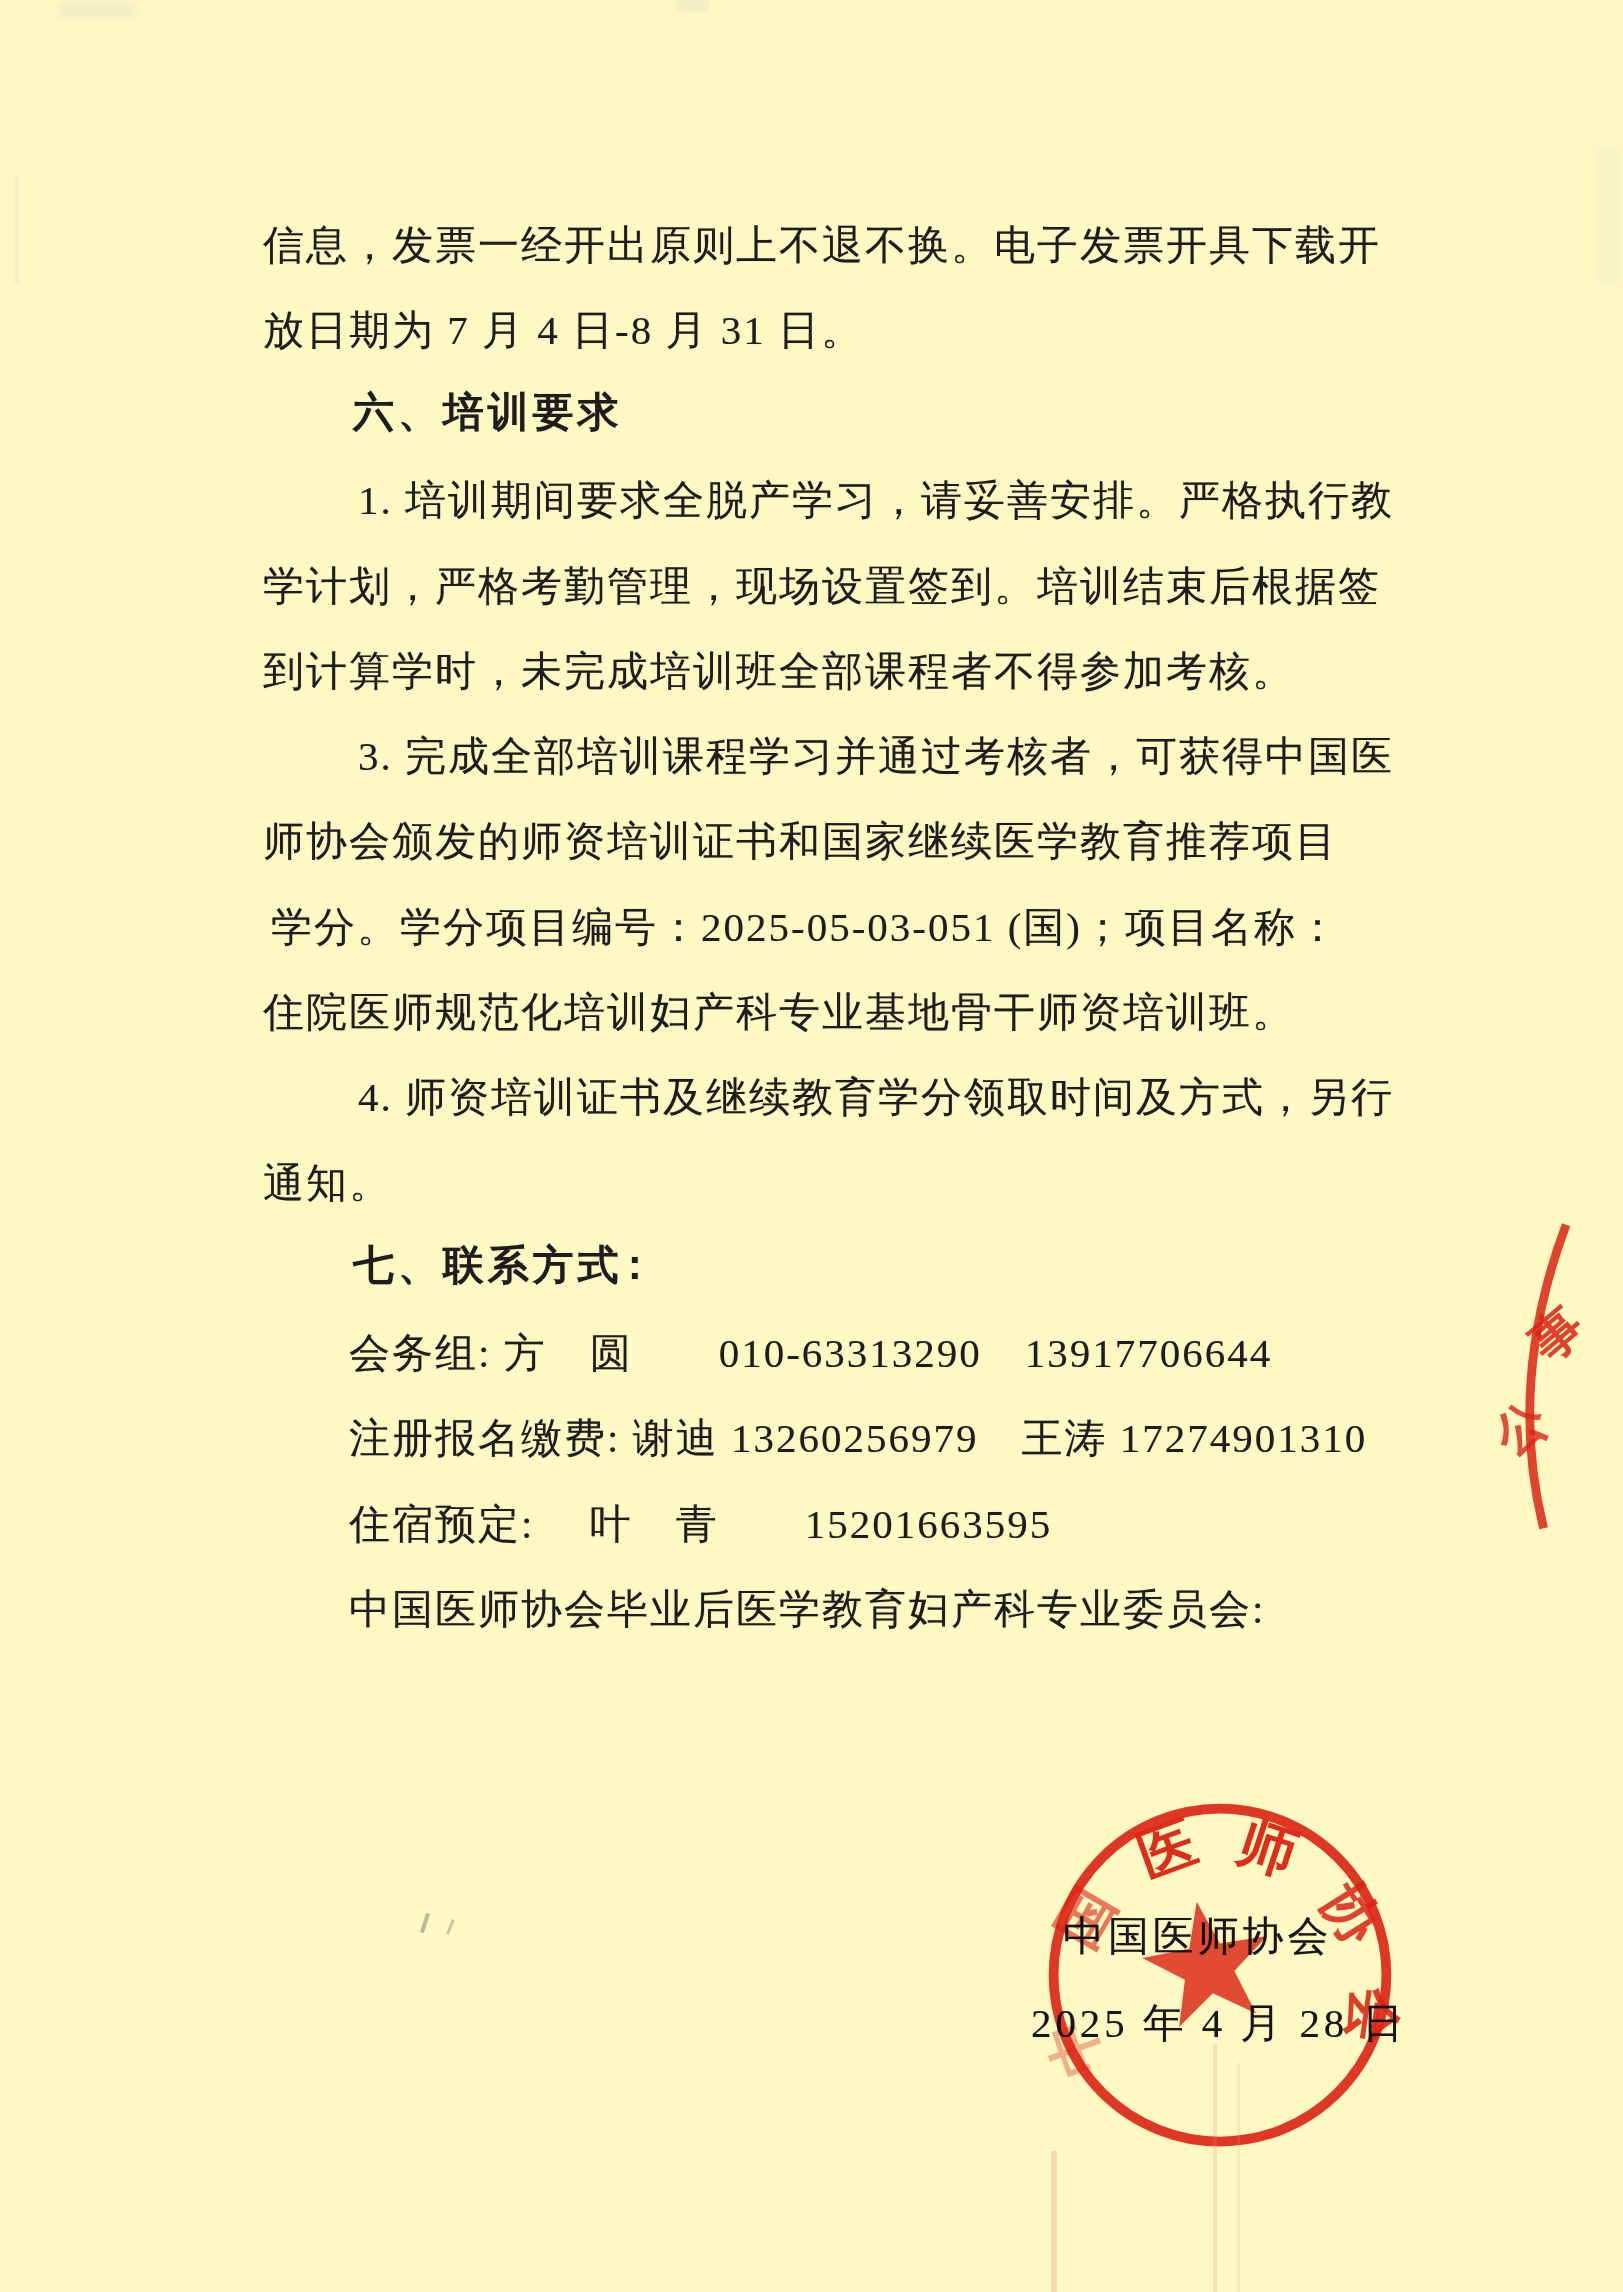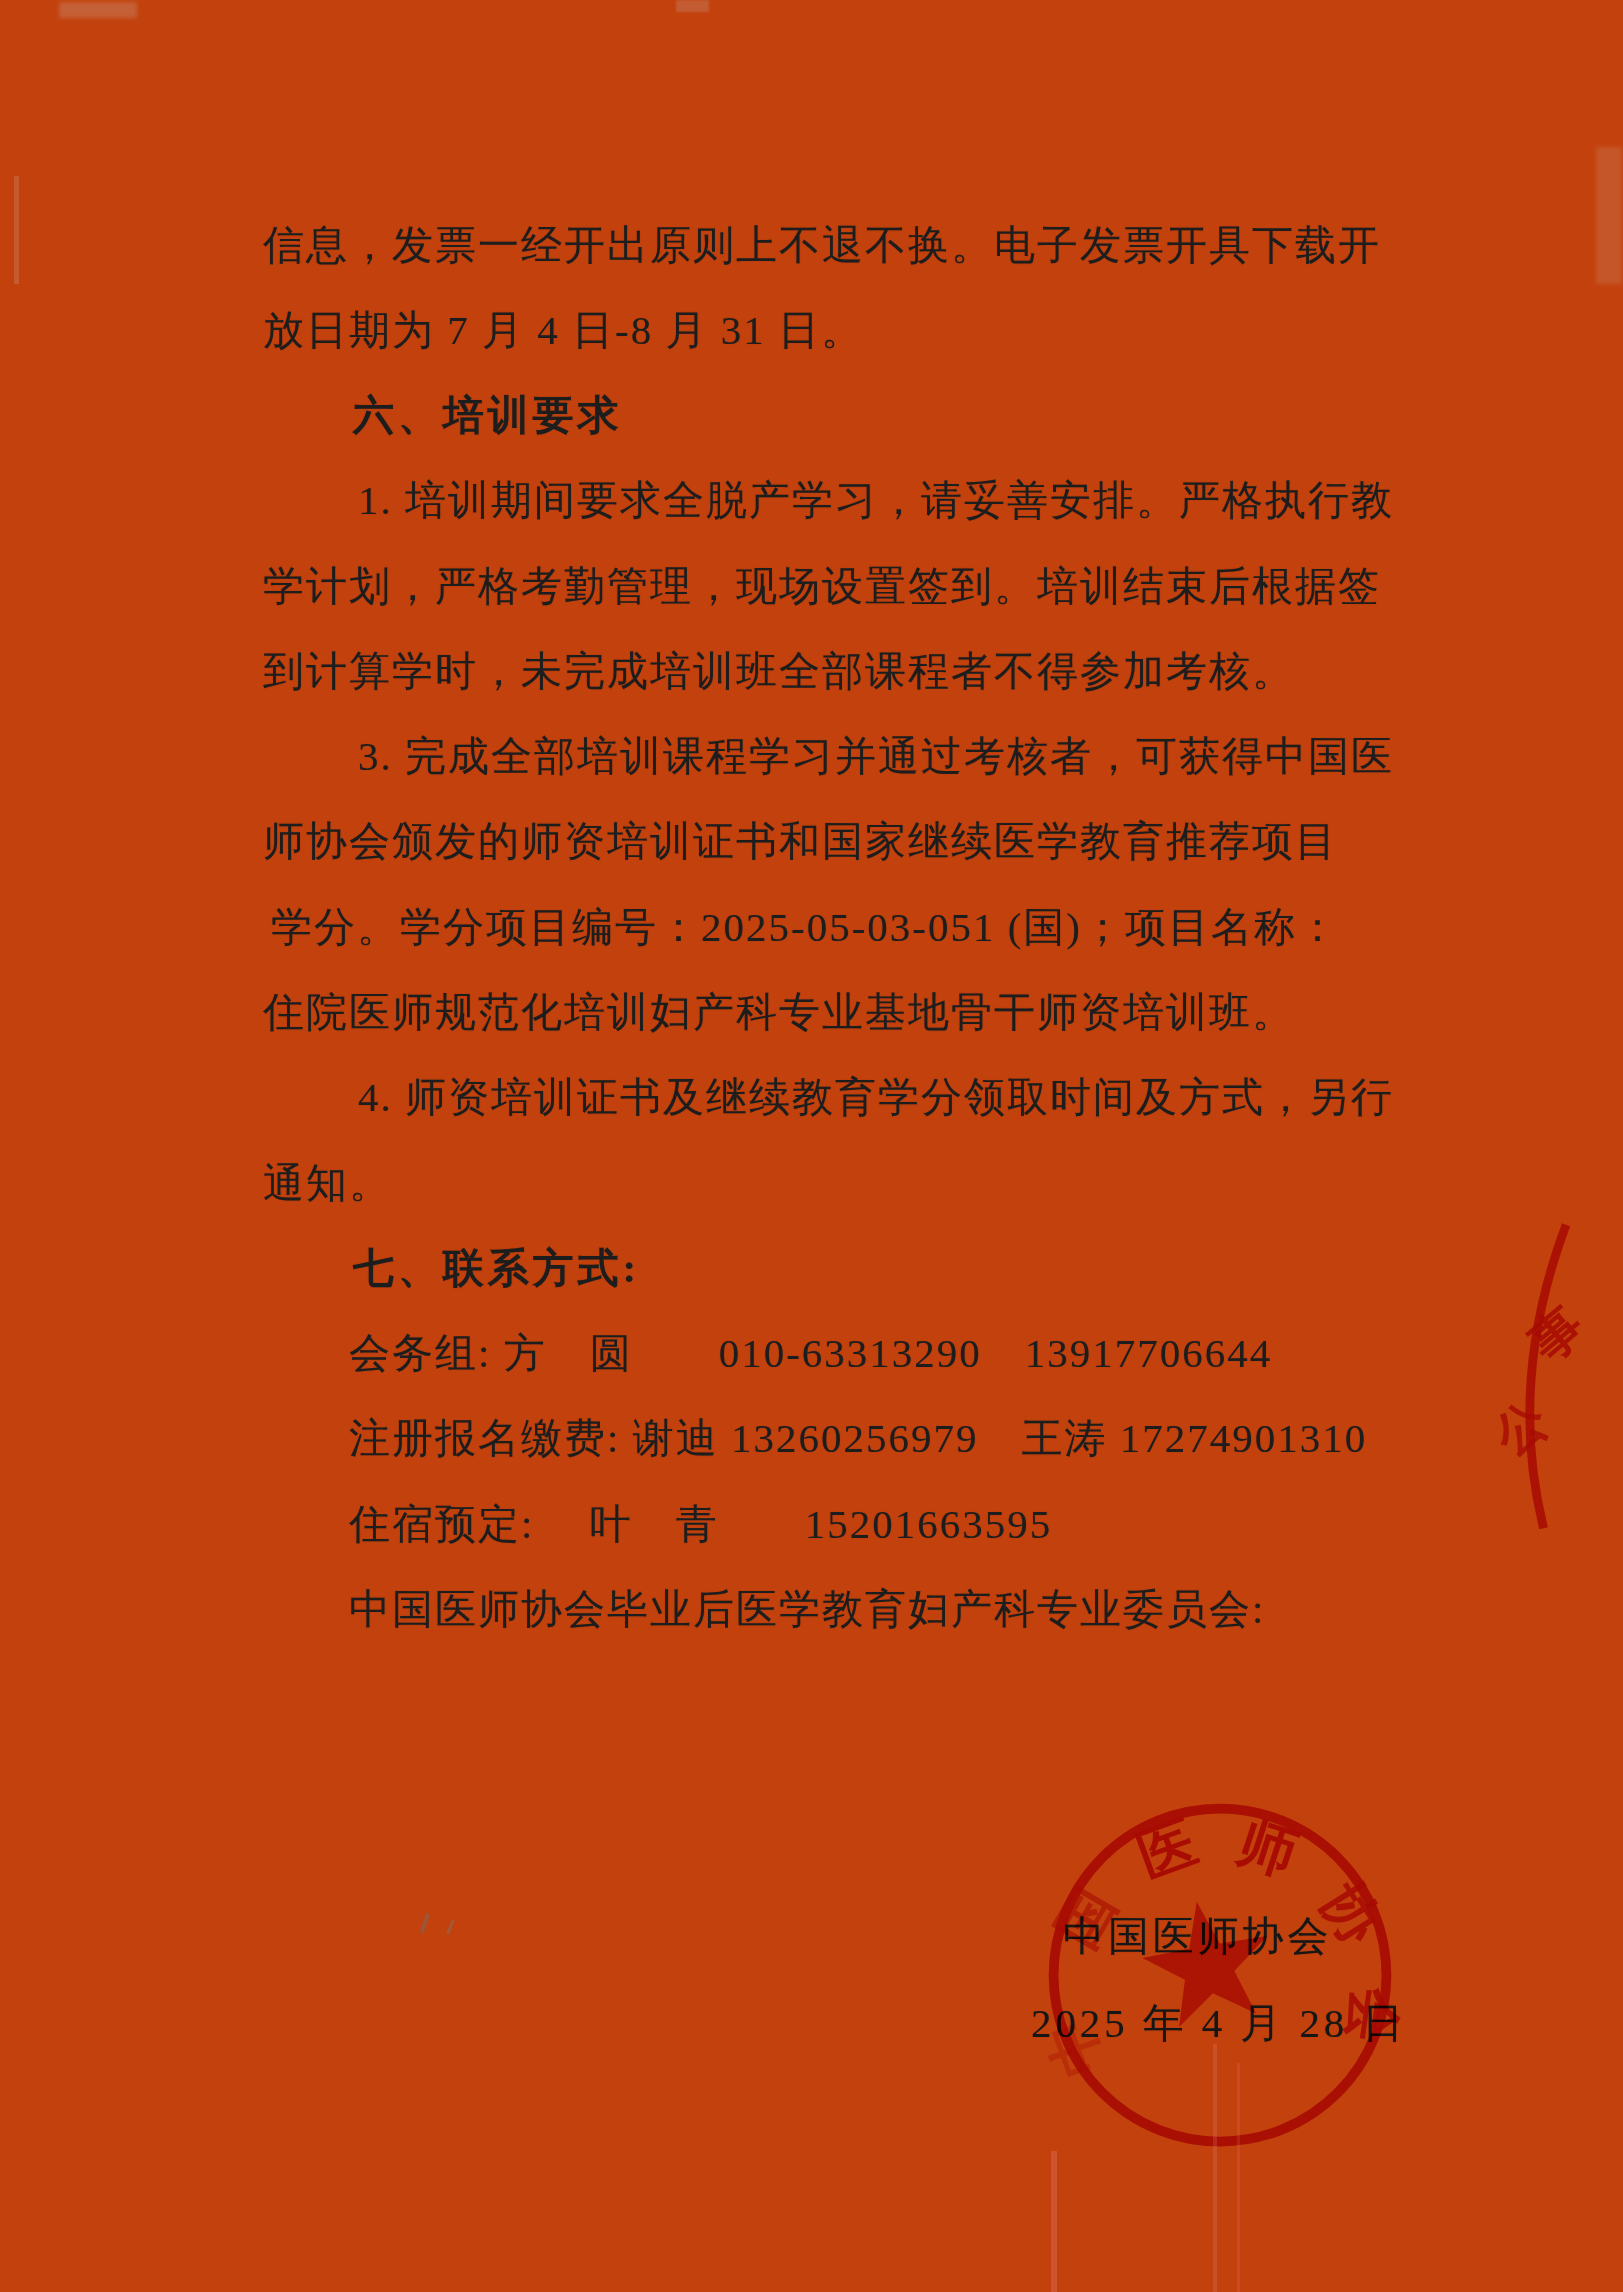--- a/index.html
+++ b/index.html
@@ -1,35 +1,35 @@
 <!DOCTYPE html>
 <html><head>
 <meta charset="utf-8">
 <style>
   html,body{margin:0;padding:0;background:#e9e9e9;}
   .page{
     position:relative;
     width:1623px;height:2293px;
     margin:0 auto;
-    background:#c2410c;
+    background:#fef9c3;
     overflow:hidden;
     font-family:"Liberation Serif","DejaVu Serif",serif;
   }
   .ln{
     position:absolute;
     font-size:41px;
     line-height:1.2;
     letter-spacing:2px;
     color:#1d1d1d;
     white-space:nowrap;
     text-shadow:0 0 1px rgba(40,40,40,.35);
   }
   .ln.bold{
     font-weight:bold;
-    font-family:Liberation Serif, serif;
+    font-family:Liberation Mono, monospace;
     letter-spacing:3.9px;
   }
   .sig{
     position:absolute;
     font-size:41px;
     letter-spacing:3.9px;
     color:#161616;
     white-space:nowrap;
     text-shadow:0 0 1px rgba(40,40,40,.4);
   }

